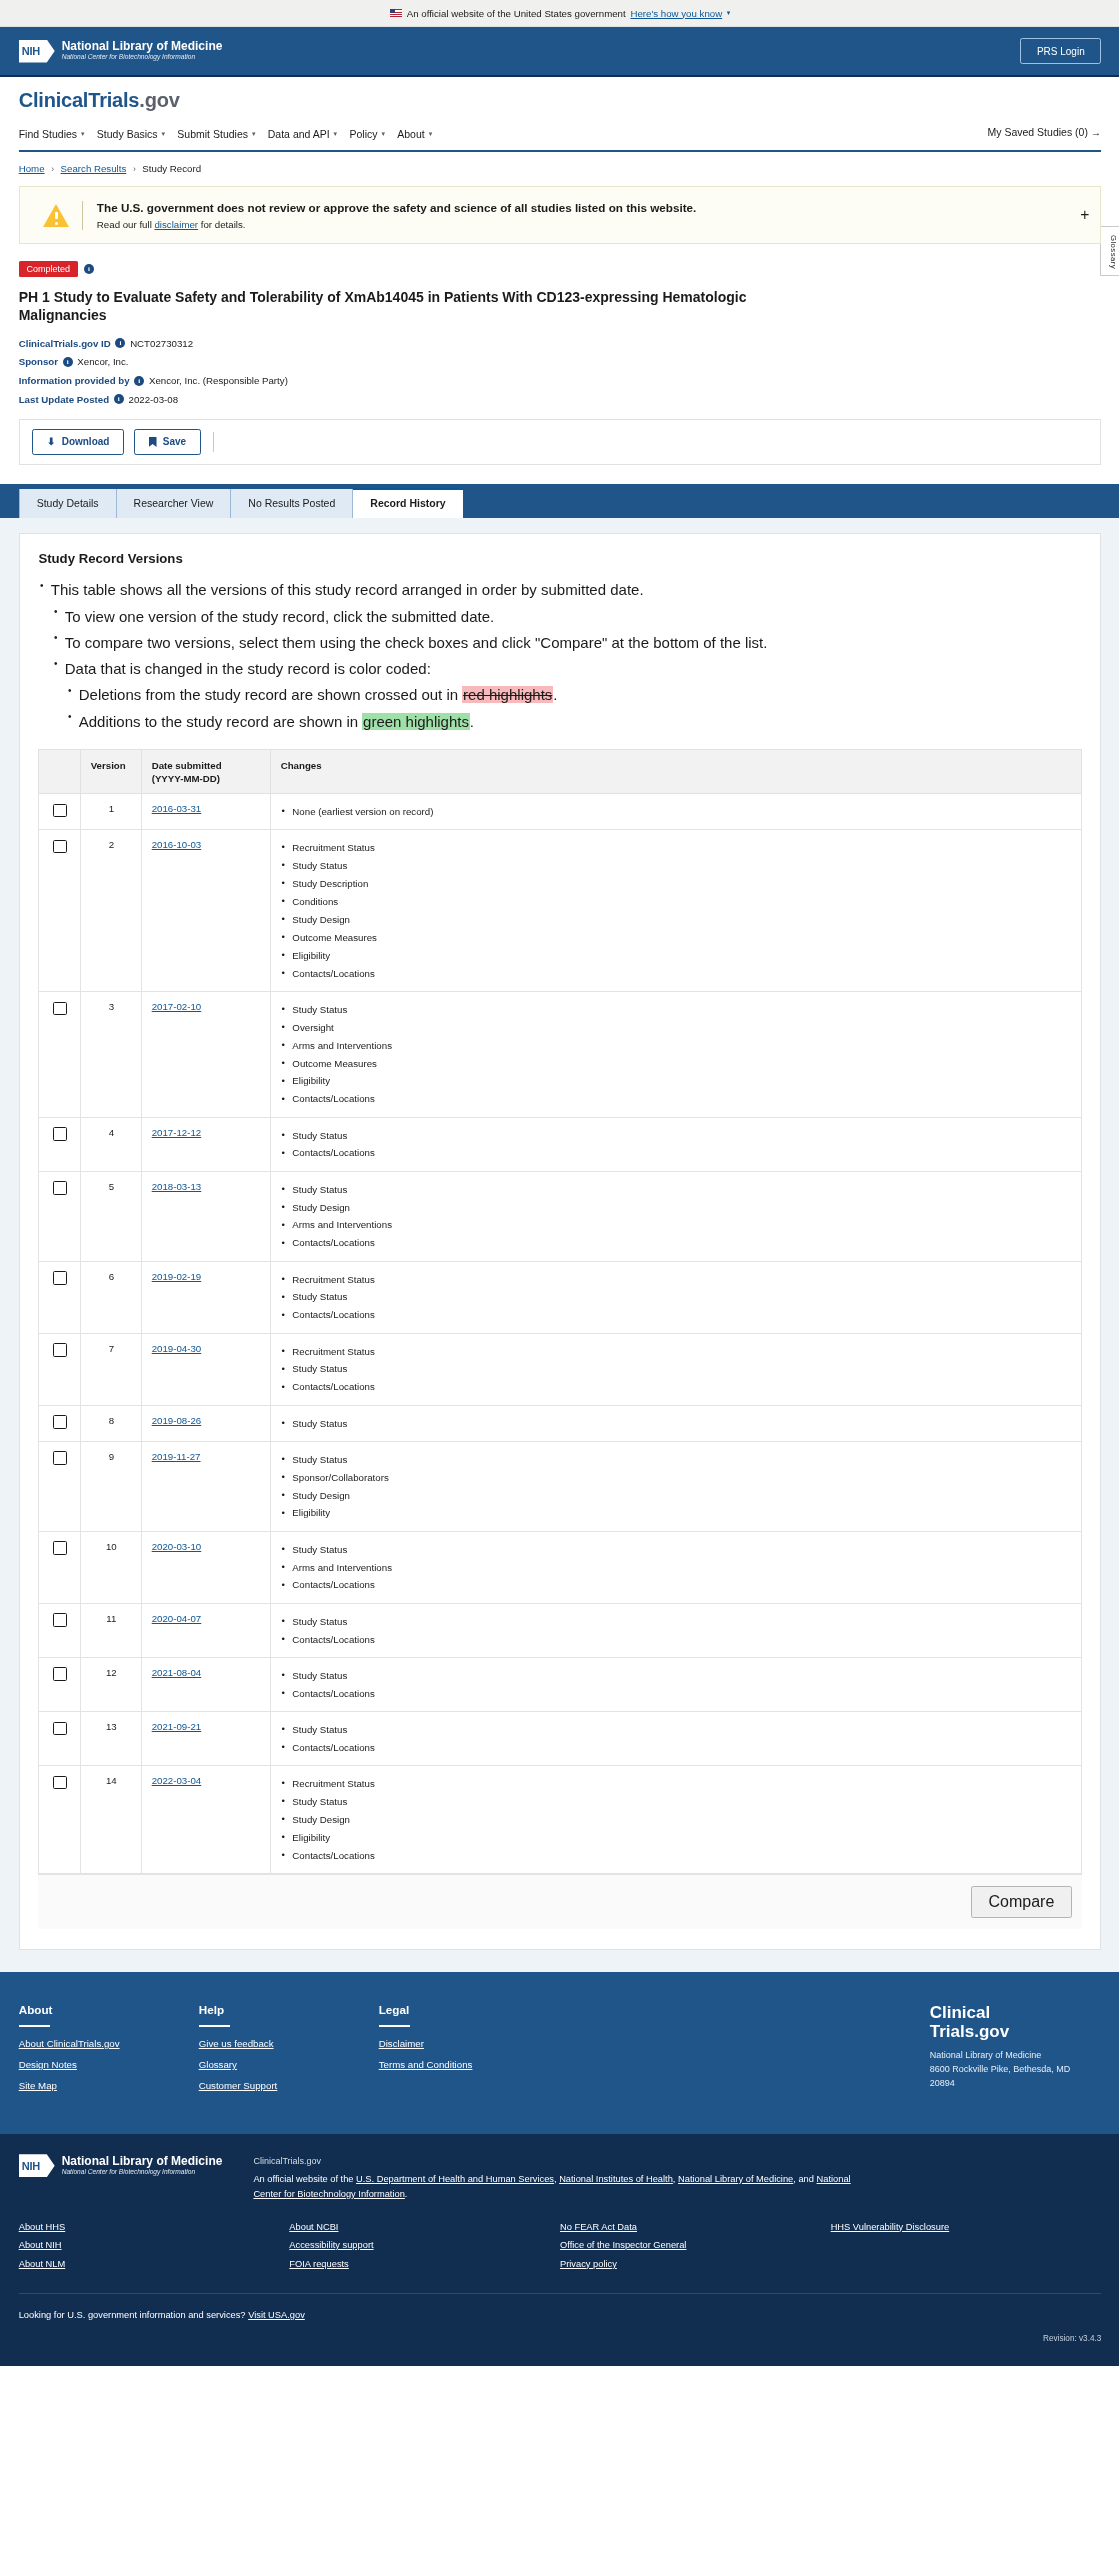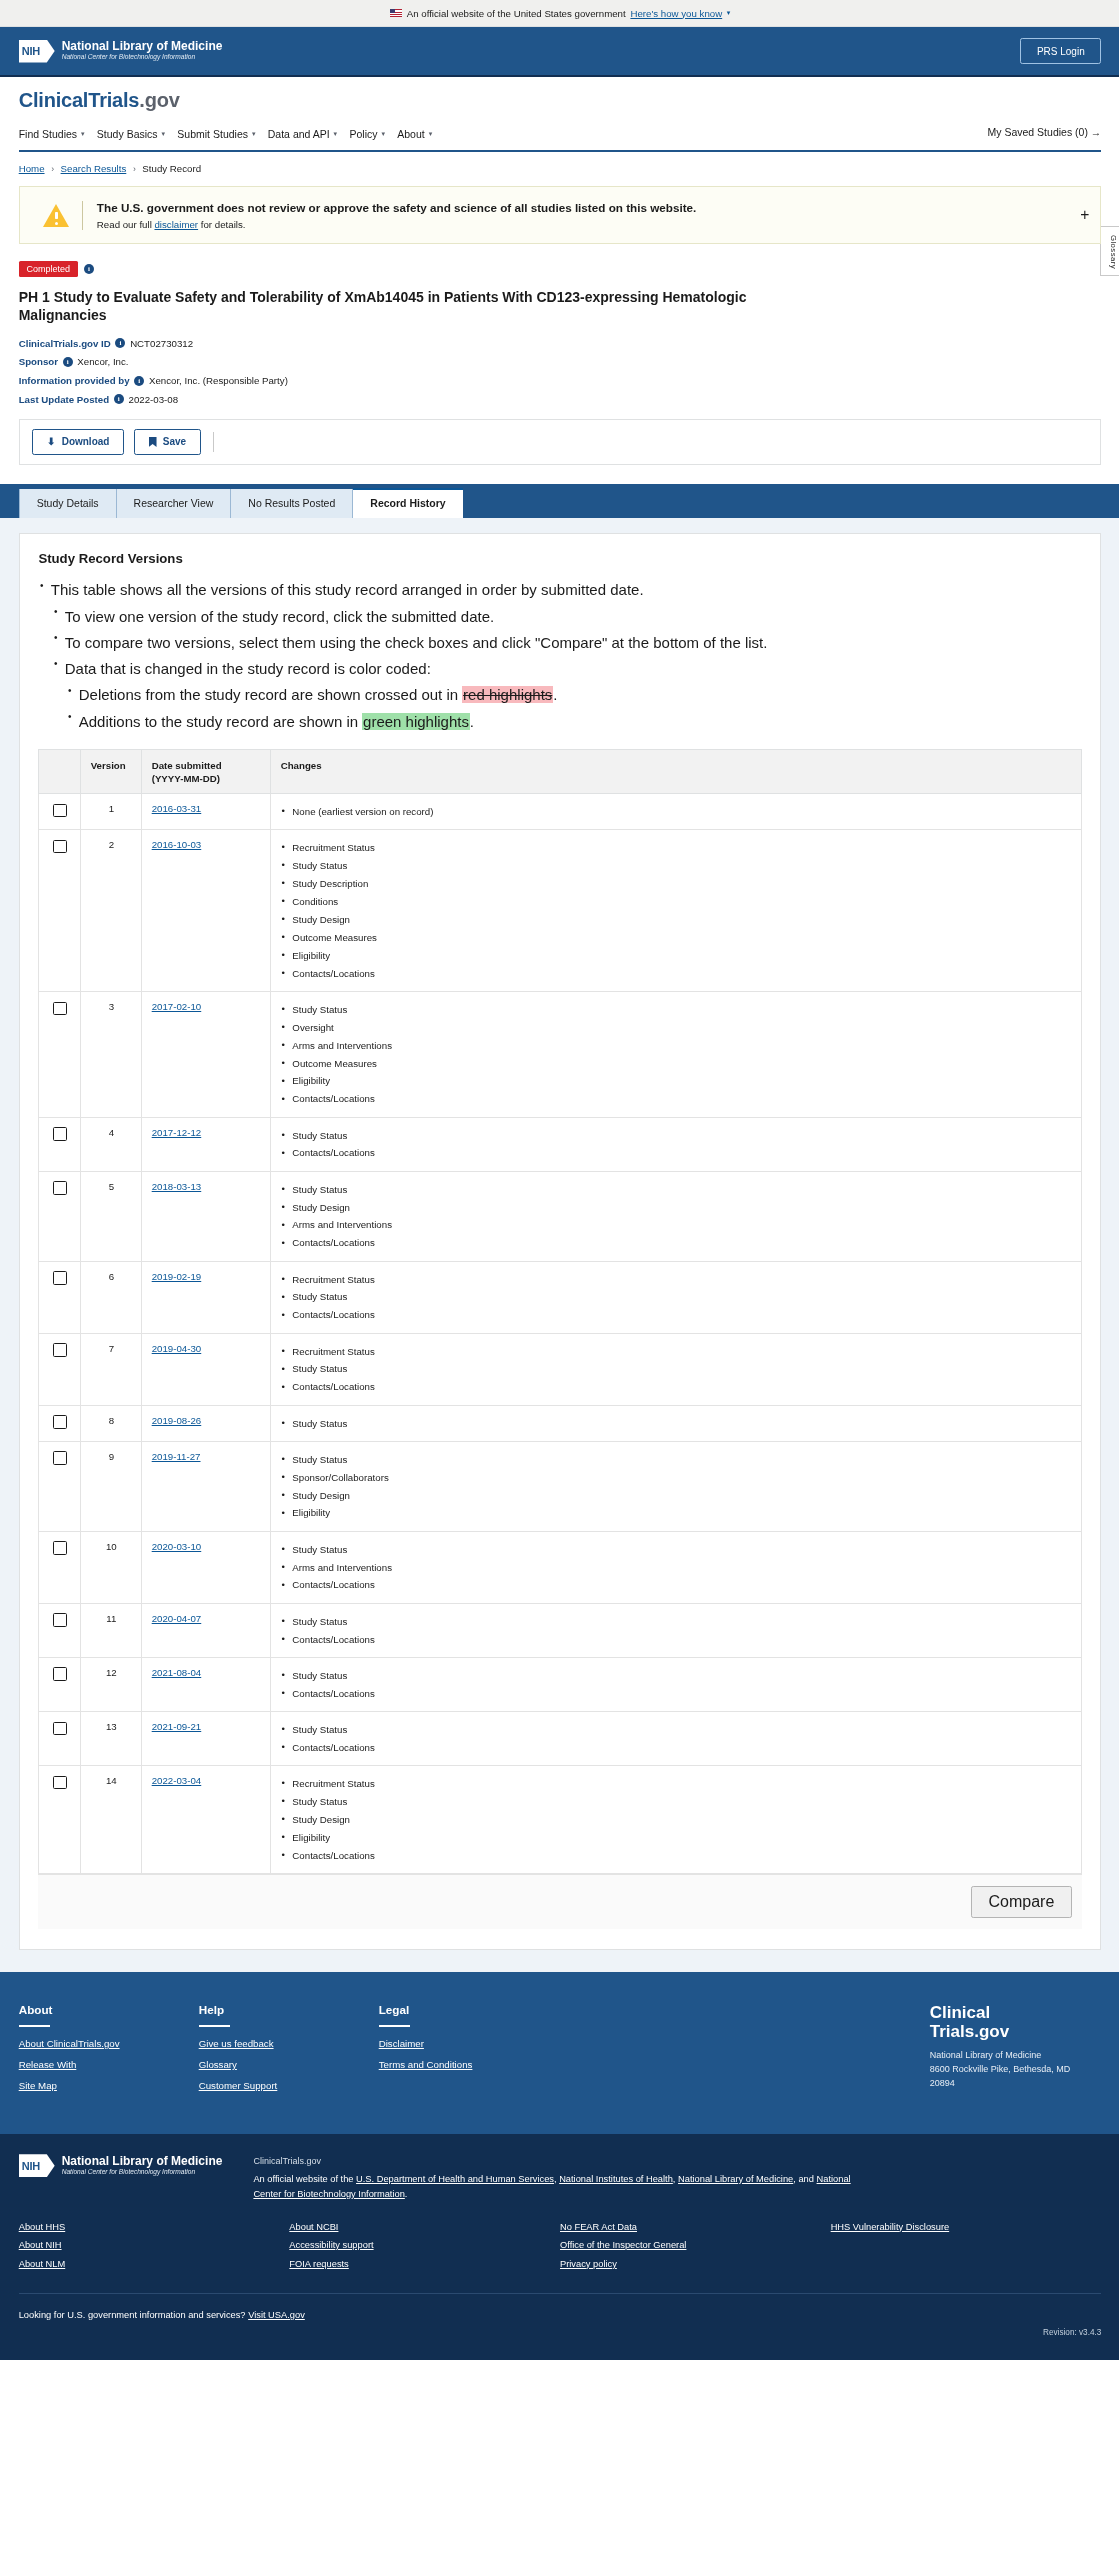--- a/index.html
+++ b/index.html
@@ -310,21 +310,21 @@
   }
   .fg-links .lcol { width: 277px; }
   .fg-links a {
     display:block; color:#fff; text-decoration: underline; margin-bottom: 8.6px;
   }
   .fg-usa {
     margin-top: 15.6px; font-size: 9.3px; color:#fff;
     border-top: 0.8px solid #2b4a70; padding-top: 15.6px;
   }
   .fg-usa a { color:#fff; text-decoration: underline; }
-  .revision { text-align: right; font-size: 8.2px; color:#c4d0dd; margin-top: 8px; }
+  .revision { text-align: right; font-size: 8.2px; color:#c4d0dd; margin-top: 14px; }
 </style>
 </head>
 <body>
 
 <div class="gov-banner">
   <span class="flag-icon"></span>
   <span>An official website of the United States government</span>
   <span class="hint">Here's how you know</span>
   <span class="caret-down">▾</span>
 </div>
@@ -697,21 +697,21 @@
   </div>
 </div>
 
 <div class="footer-main">
   <div class="footer-grid">
     <div id="footer-cols" style="display:flex;">
         <div class="fcol">
           <h3>About</h3>
           <div class="rule"></div>
           <a href="#">About ClinicalTrials.gov</a>
-          <a href="#">Release With</a>
+          <a href="#">Design Notes</a>
           <a href="#">Site Map</a>
         </div>
         <div class="fcol">
           <h3>Help</h3>
           <div class="rule"></div>
           <a href="#">Give us feedback</a>
           <a href="#">Glossary</a>
           <a href="#">Customer Support</a>
         </div>
         <div class="fcol">

